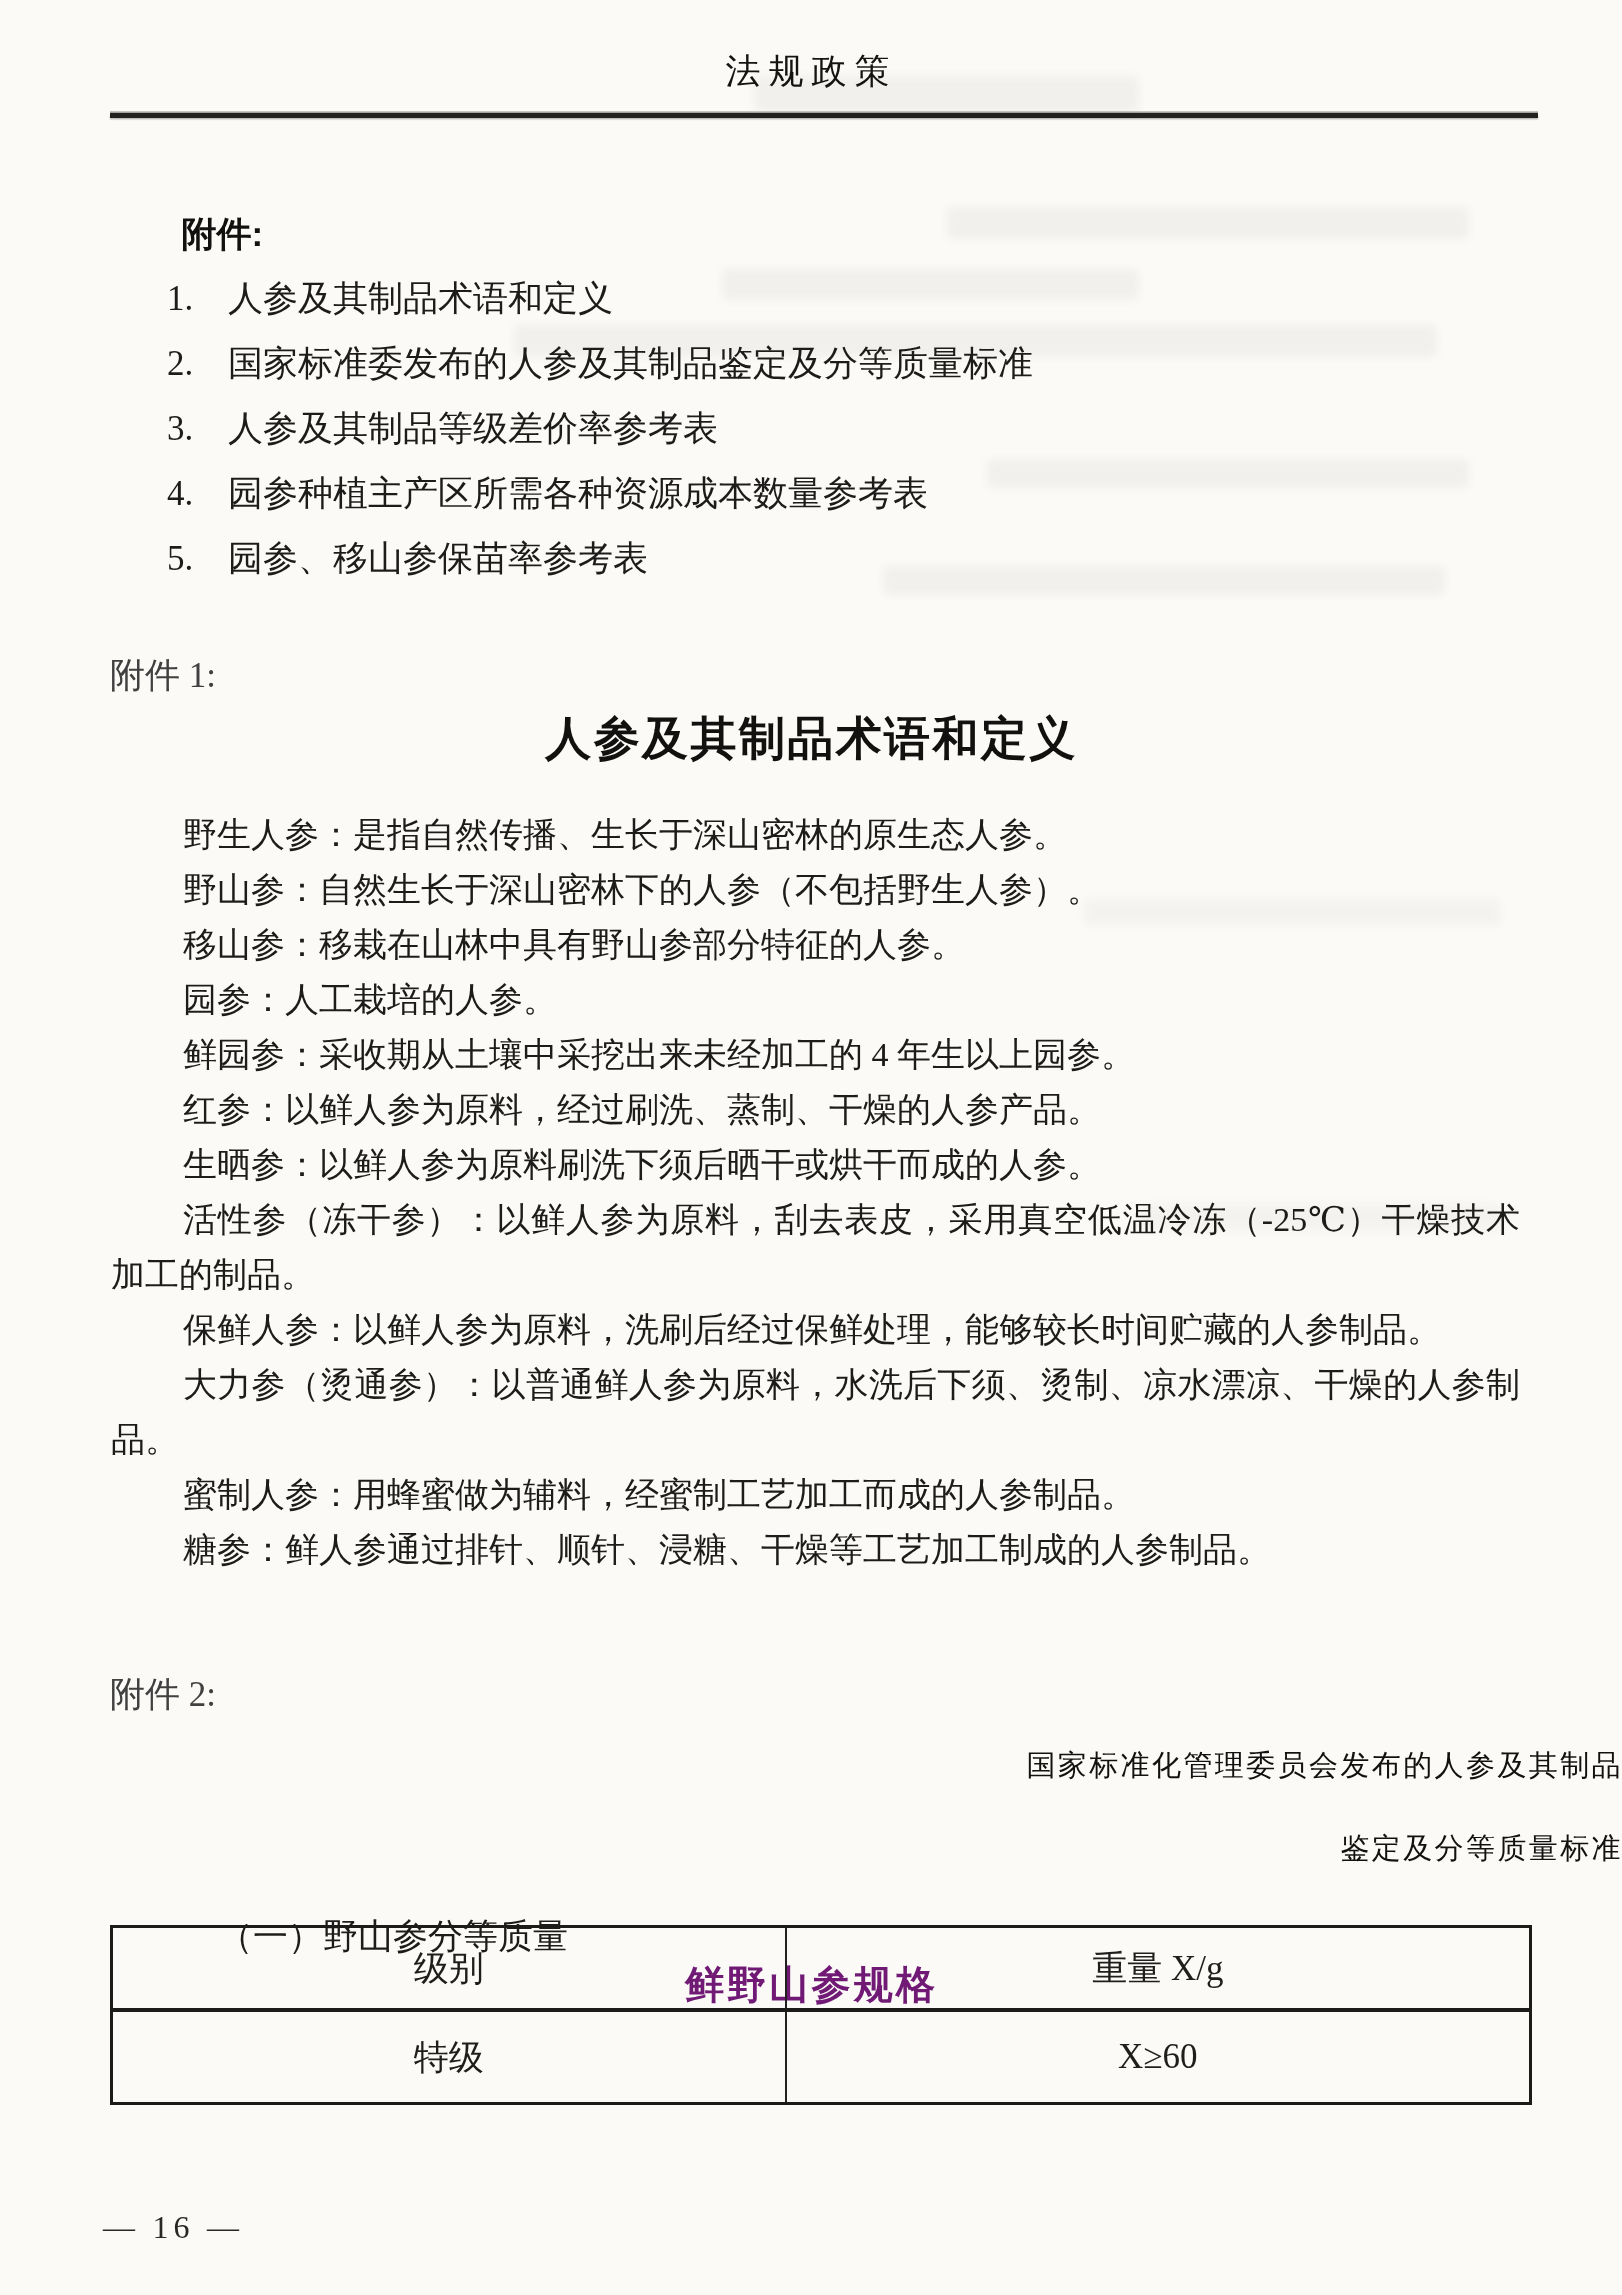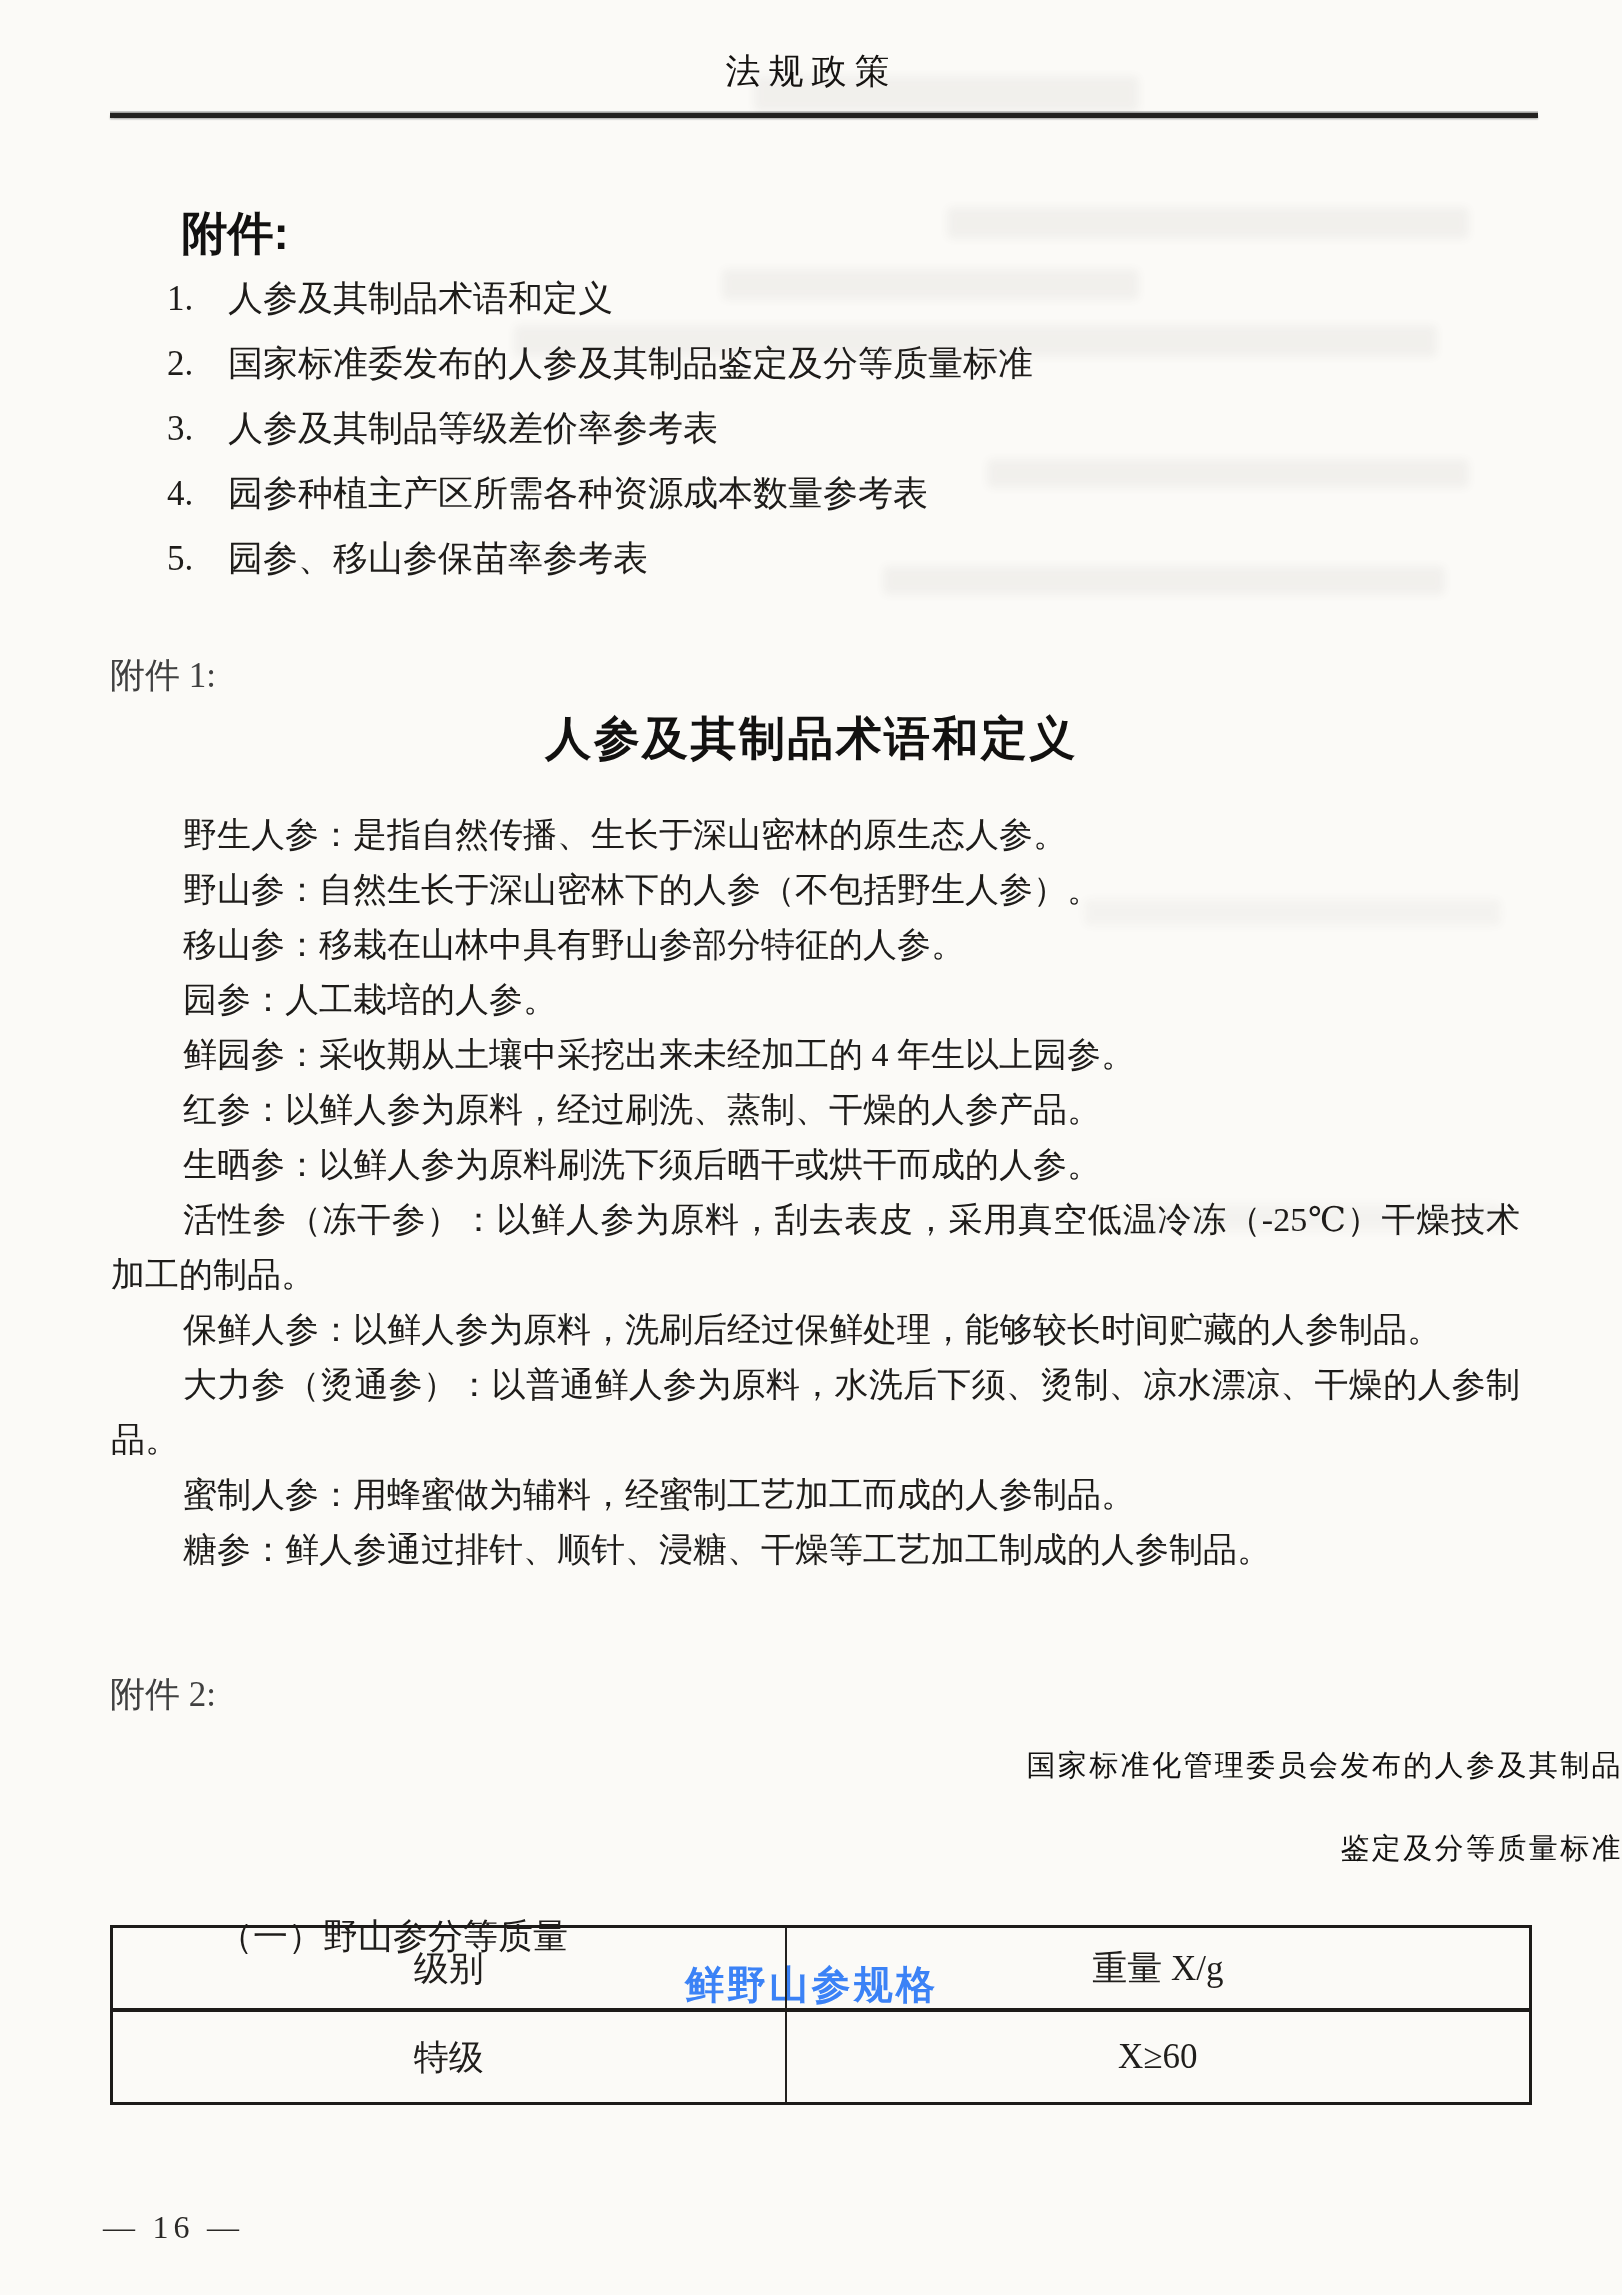--- a/index.html
+++ b/index.html
@@ -48,21 +48,21 @@
     top: 201px;
     left: 167px;
     width: 1348px;
     font-size: 35px;
     line-height: 65px;
   }
   .attachments .att-label {
     margin: 0 0 0 14.4px;
     font-weight: 700;
     font-family: "Liberation Sans", "DejaVu Sans", sans-serif;
-    font-size: 46px;
+    font-size: 35px;
     color: #121110;
   }
   .attachments p { margin: 0; white-space: nowrap; font-family: Liberation Serif, serif; }
   .attachments .num { display: inline-block; min-width: 61px; }
 
   .annex-label {
     position: absolute;
     left: 110px;
     font-size: 35px;
     color: #404040;
@@ -117,21 +117,21 @@
 
   .table-title {
     position: absolute;
     top: 1958px;
     left: 0;
     width: 100%;
     text-align: center;
     font-size: 39px;
     font-weight: 700;
     letter-spacing: 3.2px;
-    color: #3b82f6;
+    color: #701a75;
   }
 
   .spec-table {
     position: absolute;
     top: 1925px;
     left: 110px;
     width: 1422px;
     border-collapse: collapse;
     table-layout: fixed;
     font-size: 35px;

